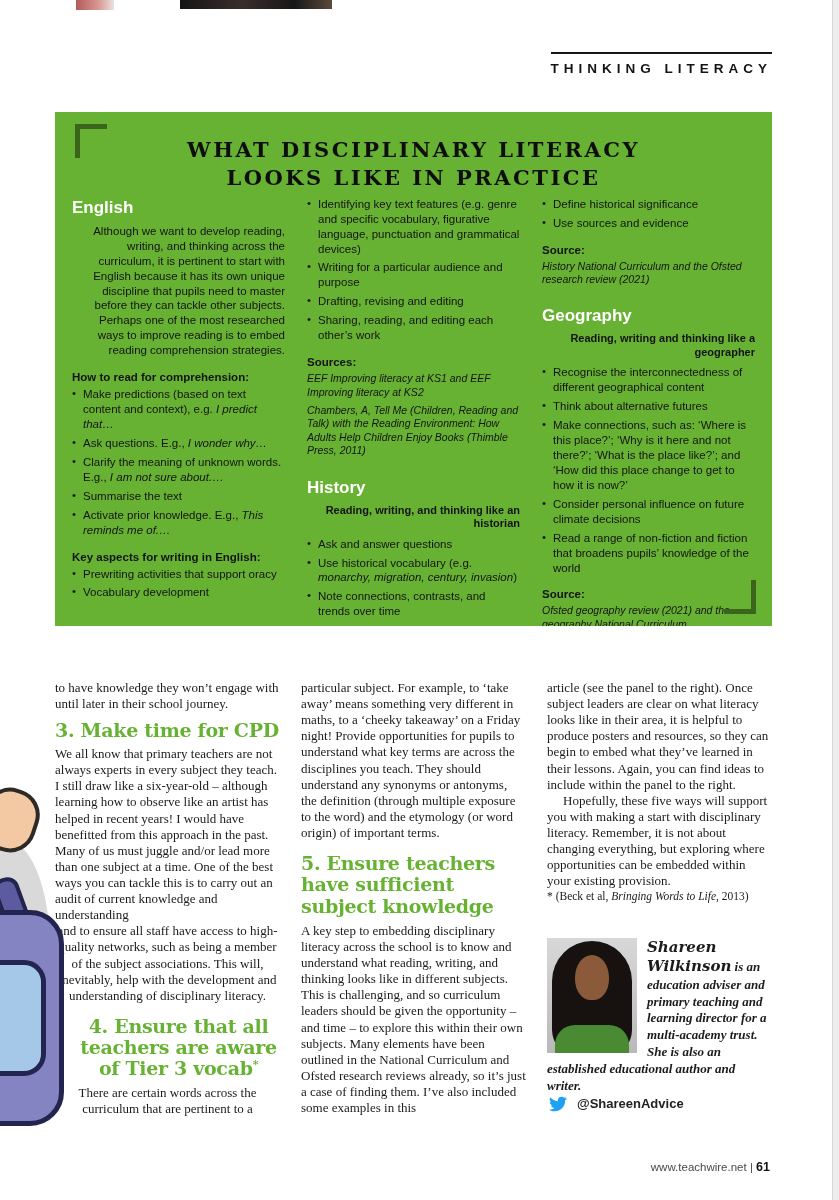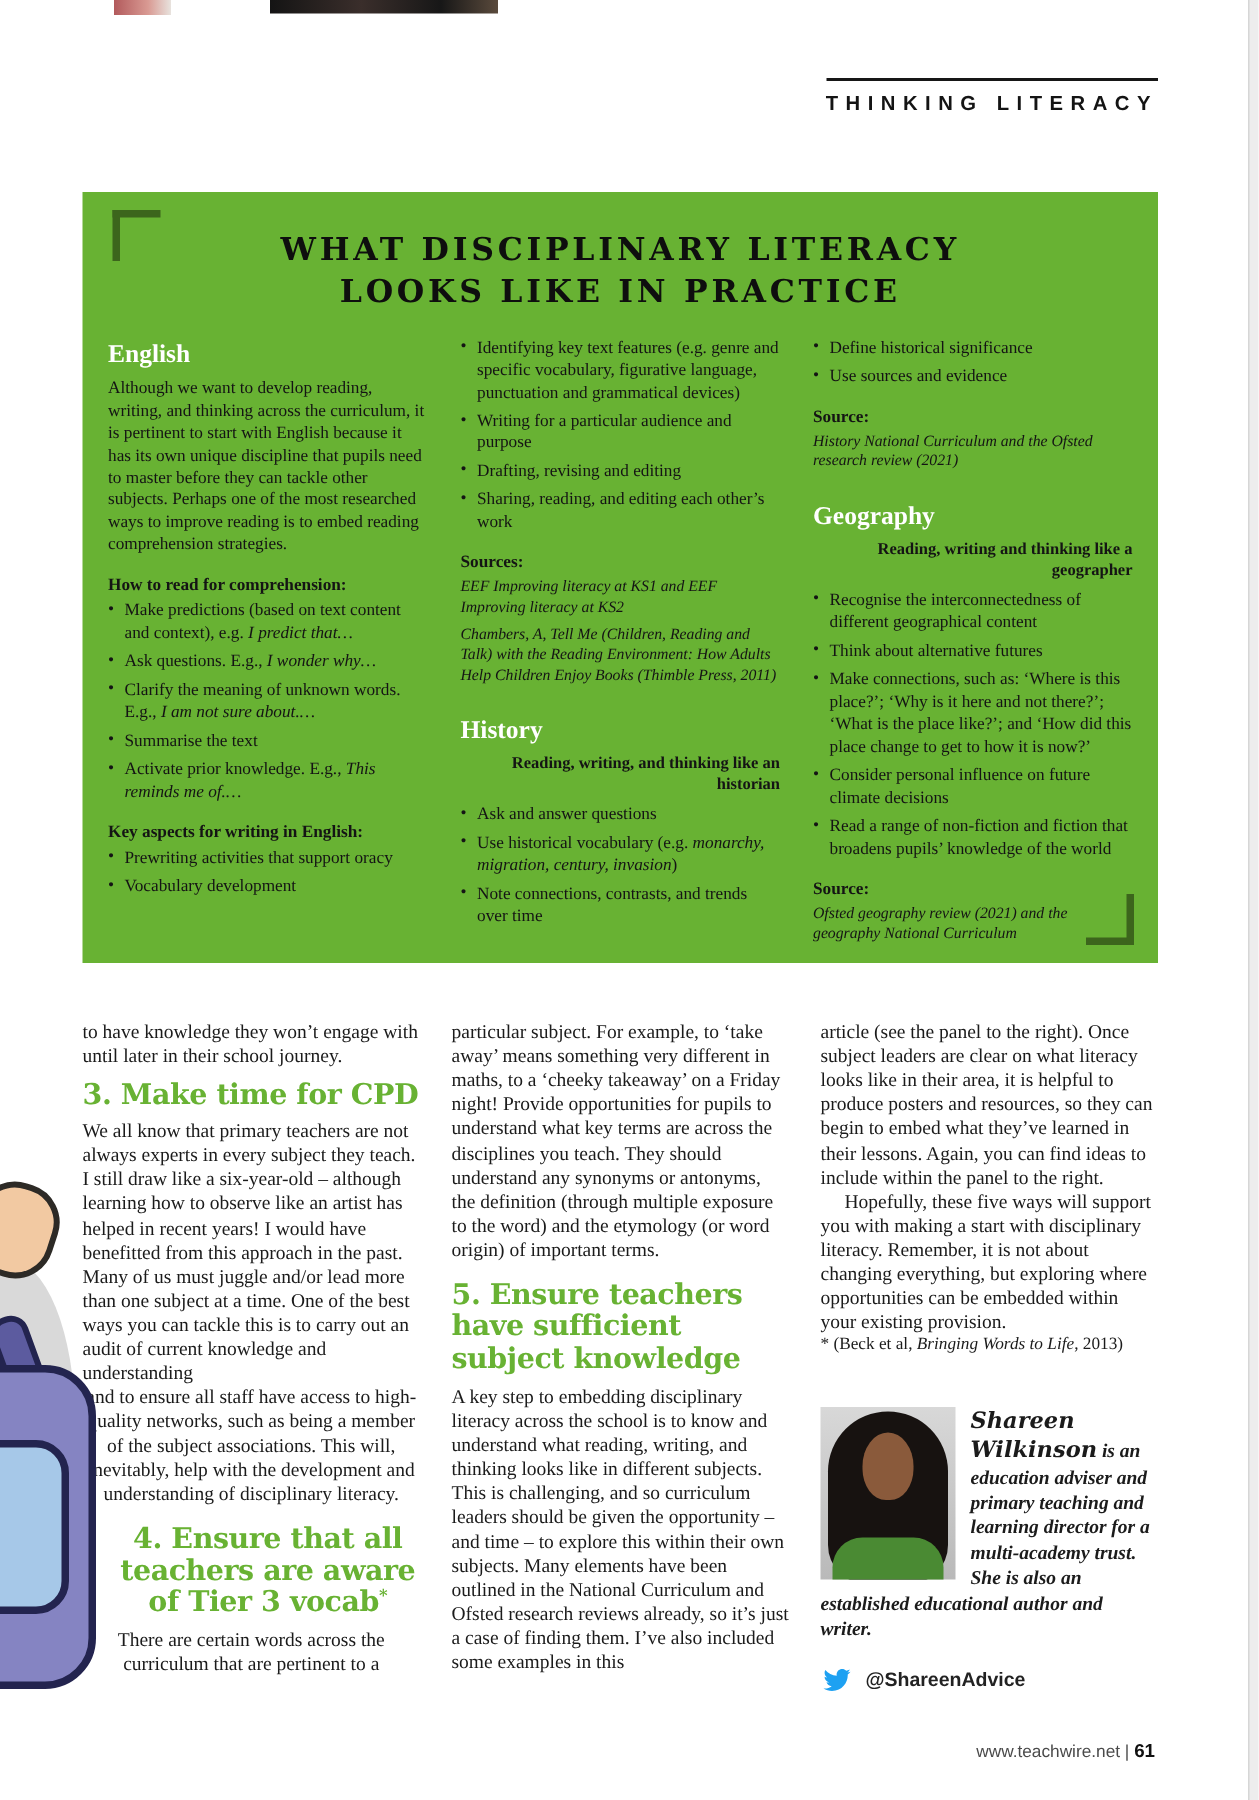--- a/index.html
+++ b/index.html
@@ -7,31 +7,31 @@
   body { position:relative; background:#ffffff; font-family:"Liberation Sans",sans-serif; overflow:hidden; }
 
   .right-strip { position:absolute; right:0; top:0; width:7px; height:1200px; background:#ededed; border-left:1px solid #d6d6d6; }
   .top-frag-a { position:absolute; left:76px; top:0; width:38px; height:10px; background:linear-gradient(90deg,#b25a5c,#d99a93 60%,#e8e3de); }
   .top-frag-b { position:absolute; left:180px; top:0; width:152px; height:9px; background:linear-gradient(90deg,#141414,#3a2e2b 40%,#171717 75%,#5a4a3c); }
 
   .kicker-wrap { position:absolute; top:52px; right:67px; border-top:2px solid #161616; padding-top:7px; }
   .kicker { font-size:13.5px; letter-spacing:5px; font-weight:700; color:#141414; }
 
   
-  .panel { position:absolute; left:55px; top:128px; width:717px; height:514px; background:#68b233; padding:14px 17px; overflow:hidden; }
+  .panel { position:absolute; left:55px; top:112px; width:717px; height:514px; background:#68b233; padding:14px 17px; overflow:hidden; }
   .bracket-tl { position:absolute; left:20px; top:12px; width:32px; height:34px; border-left:5px solid #3c651c; border-top:5px solid #3c651c; }
   .bracket-br { position:absolute; right:16px; bottom:12px; width:32px; height:34px; border-right:5px solid #3c651c; border-bottom:5px solid #3c651c; }
   .panel-title { margin-top:10px; text-align:center; font-family:"DejaVu Serif",serif; font-weight:700; font-size:21px; letter-spacing:2.5px; line-height:1.35; color:#0e0e0e; }
-  .panel-cols { display:flex; gap:22px; margin-top:16px;font-family:Liberation Serif, serif; }
+  .panel-cols { display:flex; gap:22px; margin-top:4px; }
   .pcol { flex:1; font-size:11.5px; line-height:1.3; color:#141414; }
   .sec-head { color:#ffffff; font-size:17px; font-weight:700; margin-bottom:5px; }
   .sec-subhead { font-weight:700; font-size:11px; line-height:1.22; margin-bottom:6px;text-align:right; }
   .bold-label { font-weight:700; margin-top:12px; margin-bottom:2px; }
   .src { font-style:italic; font-size:10.5px; line-height:1.28; margin-bottom:5px; }
-  .intro { margin-bottom:2px; }
+  .intro { margin-bottom:2px;text-align:right; }
   ul.plist { list-style:none; }
   .plist li { position:relative; padding-left:11px; margin-bottom:4px; }
   .plist li::before { content:"\2022"; position:absolute; left:0; top:-1px; } .gap14 { height:14px; }
 
   
   .body-cols { position:absolute; left:55px; top:680px; width:717px; display:flex; gap:21px; }
   .bcol { width:225px; font-family:"Liberation Serif",serif; font-size:13px; line-height:1.24; color:#1b1b1b; }
   .bcol p { margin:0; }
   .gh { font-family:"DejaVu Serif",serif; color:#68b233; font-weight:700; letter-spacing:-0.3px; }
   .gh3 { font-size:19px; line-height:1.1; margin:8px 0 5px; }
@@ -44,21 +44,21 @@
   .footnote { margin-top:12px; font-size:11.5px; }
 
   
   .bio { margin-top:34px; }
   .photo { width:90px; height:115px; float:left; margin:0 10px 4px 0; position:relative; overflow:hidden; background:linear-gradient(180deg,#d8d8d8,#b9b9b9); }
   .photo-hair { position:absolute; left:5px; top:3px; width:80px; height:115px; background:#171210; border-radius:40px 40px 26px 26px; }
   .photo-face { position:absolute; left:28px; top:17px; width:34px; height:45px; background:#8a5a3b; border-radius:50% 50% 46% 46%; }
   .photo-shirt { position:absolute; left:8px; bottom:-8px; width:74px; height:36px; background:#4a8a33; border-radius:20px 20px 0 0; }
   .bio-text { font-family:"Liberation Serif",serif; font-weight:700; font-style:italic; font-size:13px; line-height:1.3; color:#1b1b1b; }
   .bio-name { font-family:"DejaVu Serif",serif; font-size:15px; }
-  .tw { clear:both; display:flex; align-items:center; gap:8px; margin-top:16px; }
+  .tw { clear:both; display:flex; align-items:center; gap:8px; }
   .tw-handle { font-family:"Liberation Sans",sans-serif; font-size:13px; font-weight:600; color:#222222; }
 
   
   .footer { position:absolute; right:69px; bottom:26px; font-size:11.5px; color:#4a4a4a; font-family:"Liberation Sans",sans-serif; }
   .footer b { color:#111111; font-size:12.5px; }
 
   
   .illus { position:absolute; left:0; top:780px; width:78px; height:365px; overflow:hidden; }
   .ill-arm { position:absolute; left:-18px; top:8px; width:56px; height:64px; background:#f2c9a2; border:4px solid #2d2a26; border-radius:26px; transform:rotate(18deg); }
   .ill-shadow { position:absolute; left:-38px; top:60px; width:88px; height:215px; background:#d9d9d9; border-radius:50%; }

